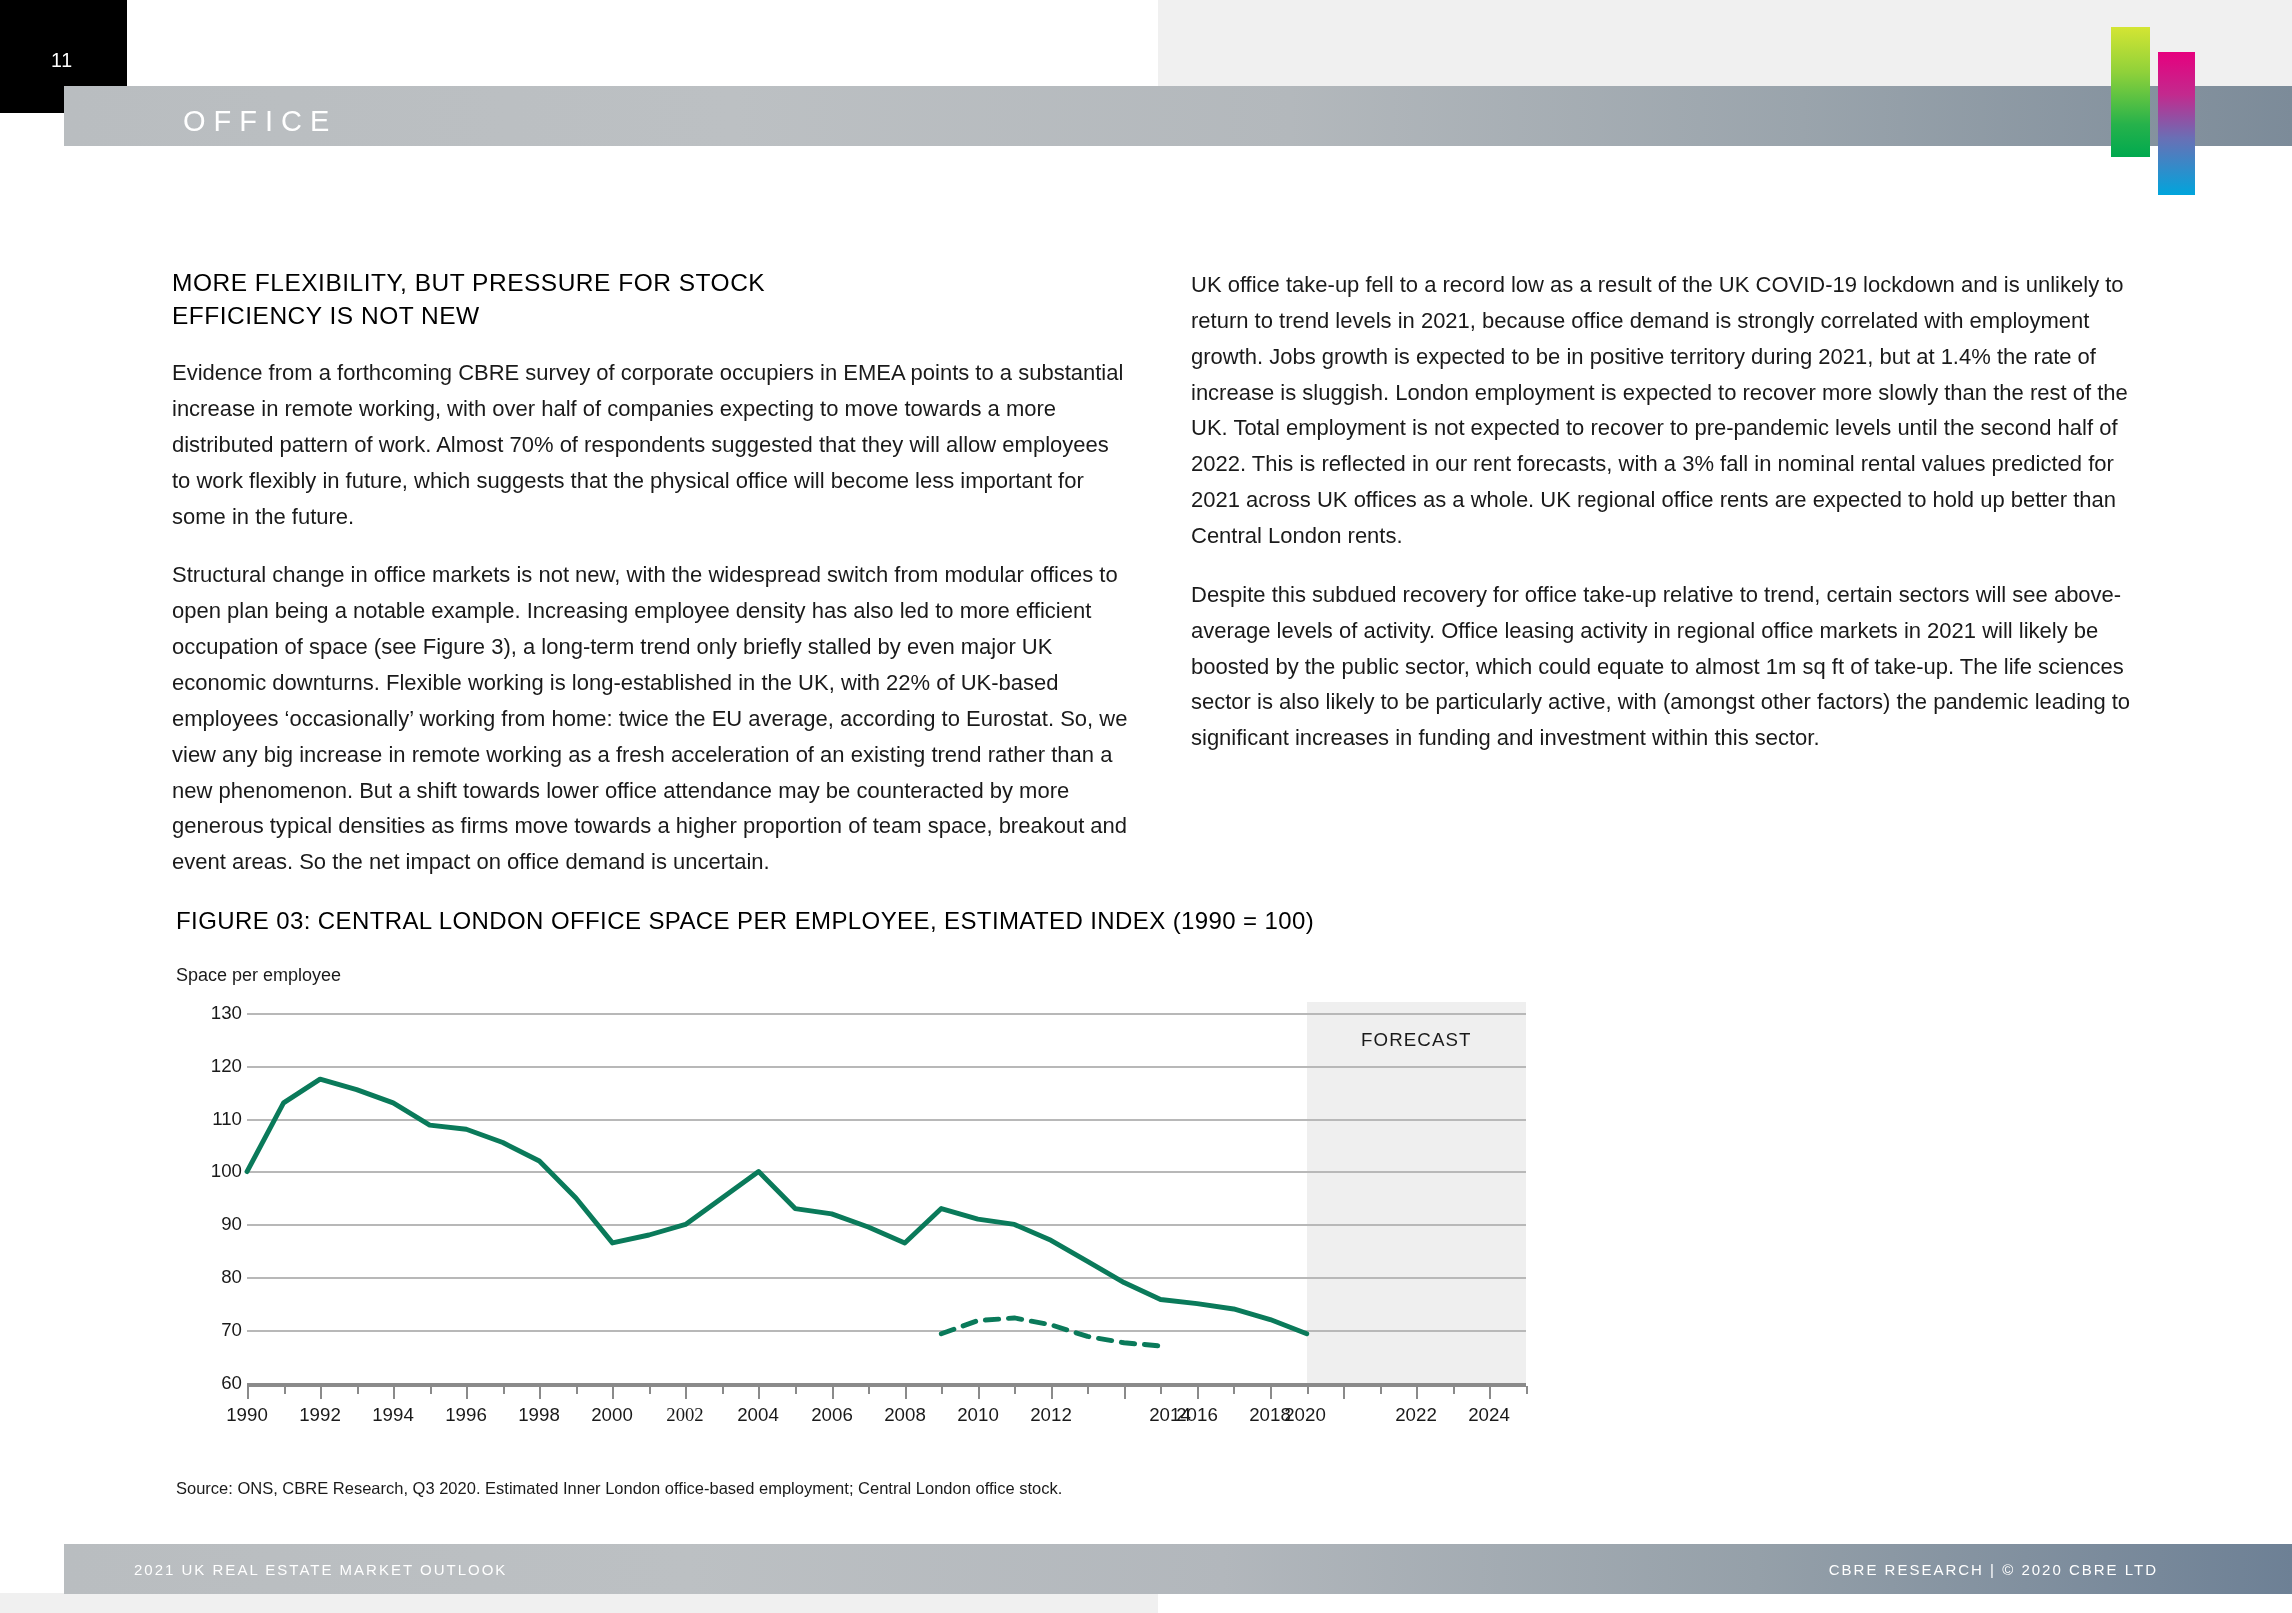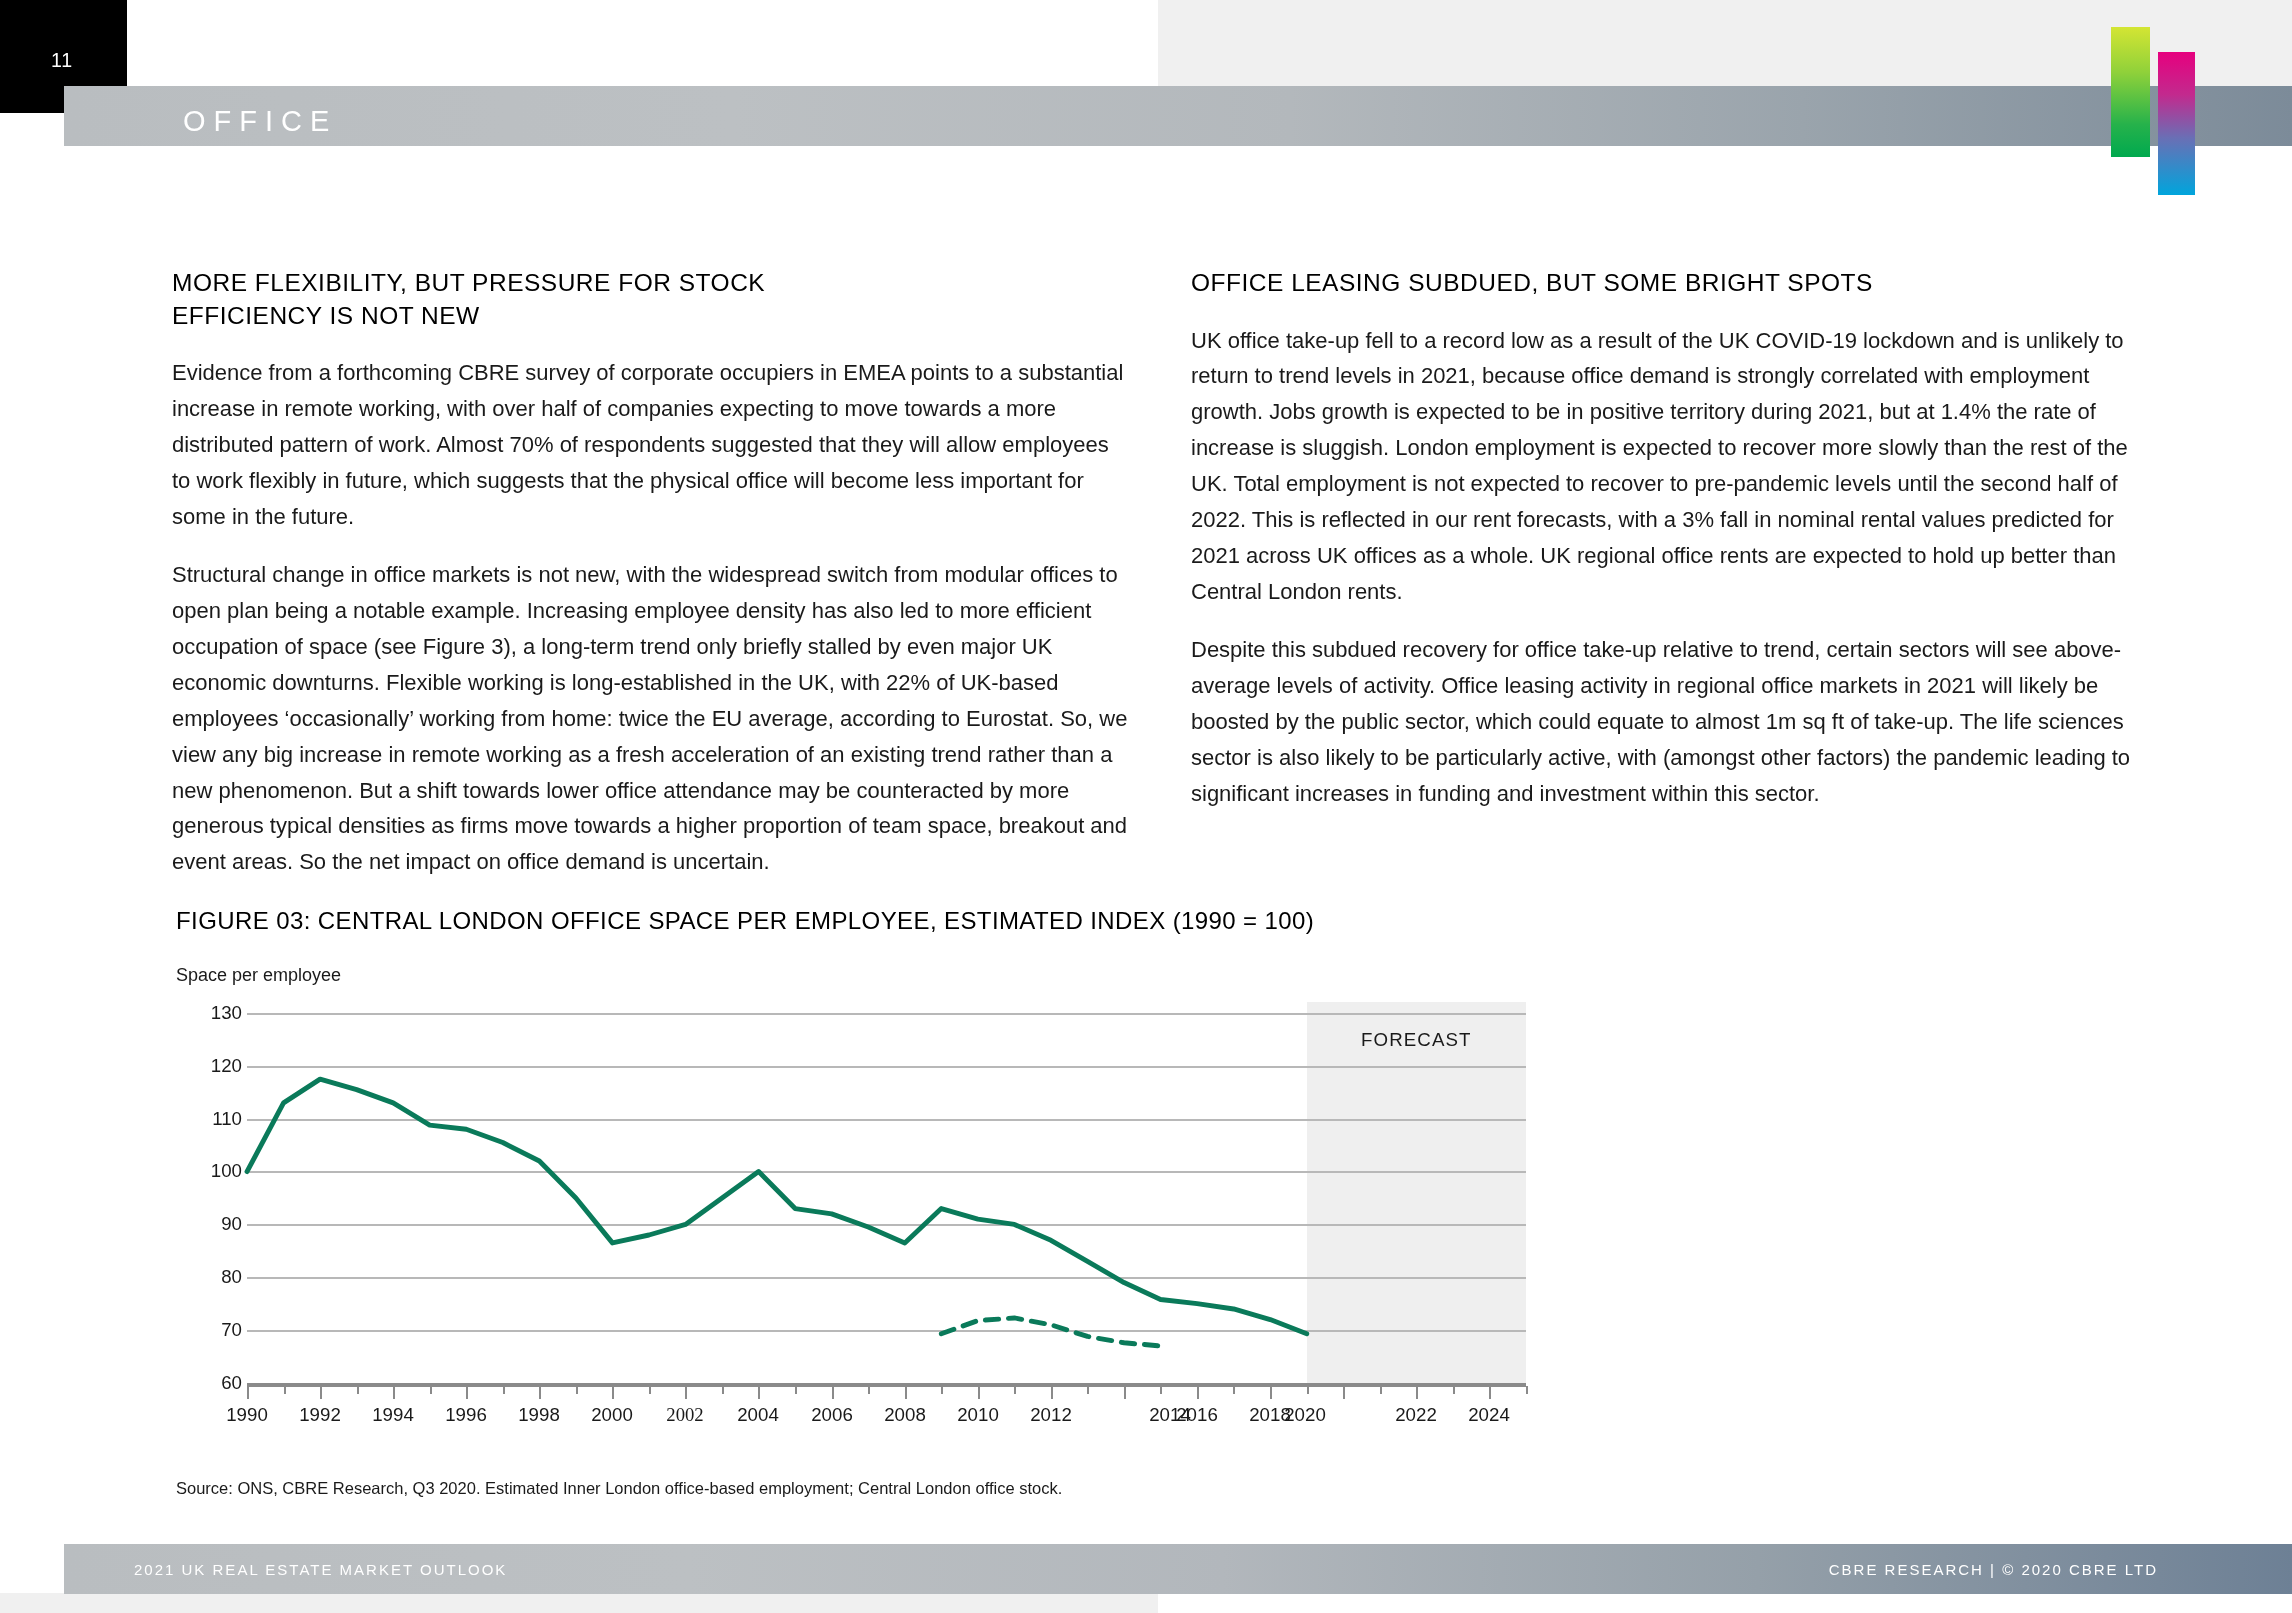--- a/index.html
+++ b/index.html
@@ -205,23 +205,20 @@
 <div class="col col-left">
   <h2 class="col-heading">
     <span class="line">MORE FLEXIBILITY, BUT PRESSURE FOR STOCK</span>
     <span class="line">EFFICIENCY IS NOT NEW</span>
   </h2>
   <p>Evidence from a forthcoming CBRE survey of corporate occupiers in EMEA points to a substantial increase in remote working, with over half of companies expecting to move towards a more distributed pattern of work. Almost 70% of respondents suggested that they will allow employees to work flexibly in future, which suggests that the physical office will become less important for some in the future.</p>
   <p>Structural change in office markets is not new, with the widespread switch from modular offices to open plan being a notable example. Increasing employee density has also led to more efficient occupation of space (see Figure 3), a long-term trend only briefly stalled by even major UK economic downturns. Flexible working is long-established in the UK, with 22% of UK-based employees ‘occasionally’ working from home: twice the EU average, according to Eurostat. So, we view any big increase in remote working as a fresh acceleration of an existing trend rather than a new phenomenon. But a shift towards lower office attendance may be counteracted by more generous typical densities as firms move towards a higher proportion of team space, breakout and event areas. So the net impact on office demand is uncertain.</p>
 </div>
 
 <div class="col col-right">
-  <h2 class="col-heading">
-    <span class="line">OFFICE LEASING SUBDUED, BUT SOME BRIGHT SPOTS</span>
-  </h2>
   <p>UK office take-up fell to a record low as a result of the UK COVID-19 lockdown and is unlikely to return to trend levels in 2021, because office demand is strongly correlated with employment growth. Jobs growth is expected to be in positive territory during 2021, but at 1.4% the rate of increase is sluggish. London employment is expected to recover more slowly than the rest of the UK. Total employment is not expected to recover to pre-pandemic levels until the second half of 2022. This is reflected in our rent forecasts, with a 3% fall in nominal rental values predicted for 2021 across UK offices as a whole. UK regional office rents are expected to hold up better than Central London rents.</p>
   <p>Despite this subdued recovery for office take-up relative to trend, certain sectors will see above-average levels of activity. Office leasing activity in regional office markets in 2021 will likely be boosted by the public sector, which could equate to almost 1m sq ft of take-up. The life sciences sector is also likely to be particularly active, with (amongst other factors) the pandemic leading to significant increases in funding and investment within this sector.</p>
 </div>
 
 <div class="figure-wrap">
   <div class="figure-title">FIGURE 03: CENTRAL LONDON OFFICE SPACE PER EMPLOYEE, ESTIMATED INDEX (1990 = 100)</div>
   <div class="axis-note">Space per employee</div>
 
   <div class="chart-area">
     <div class="plot" id="plot">

